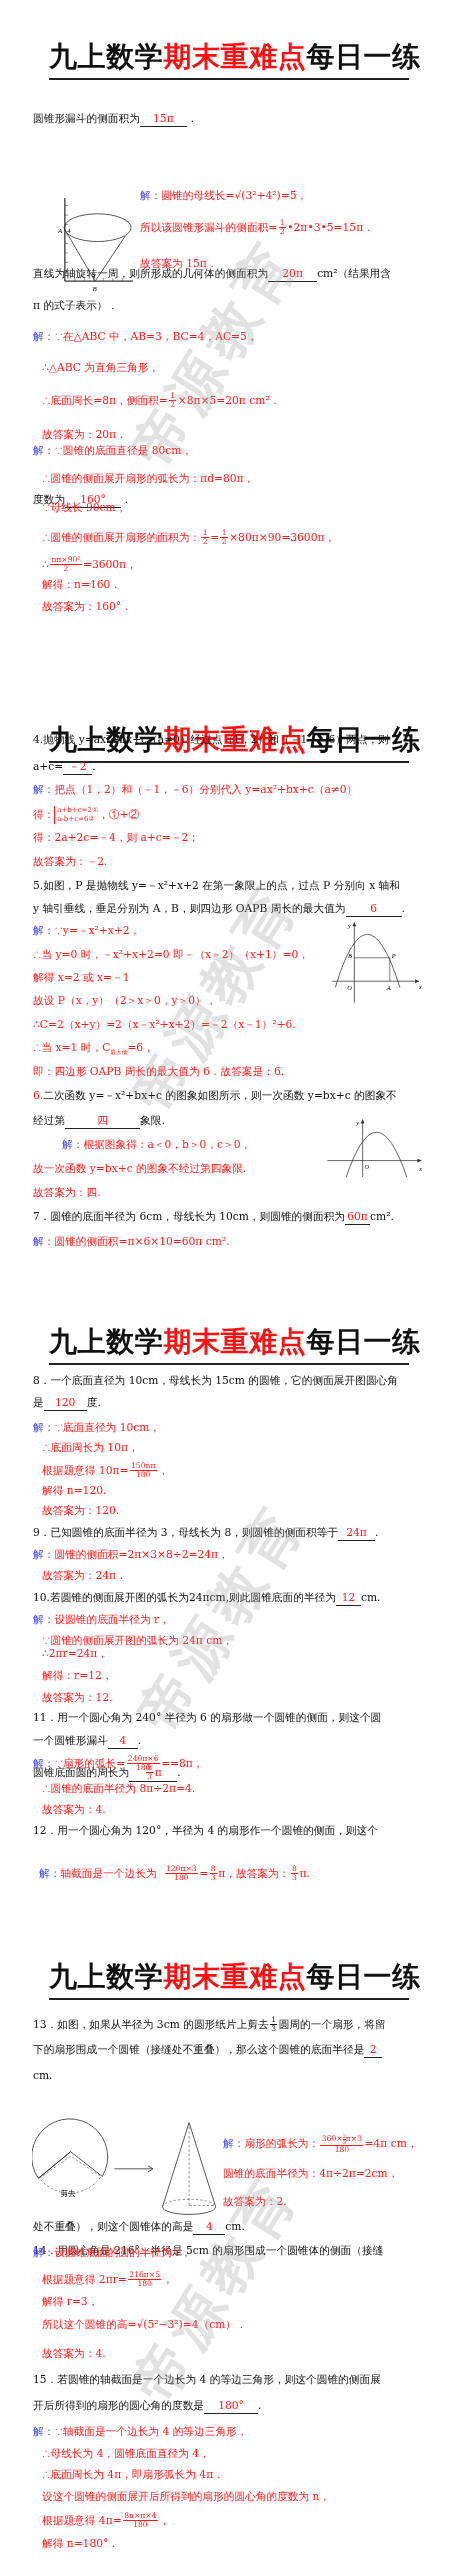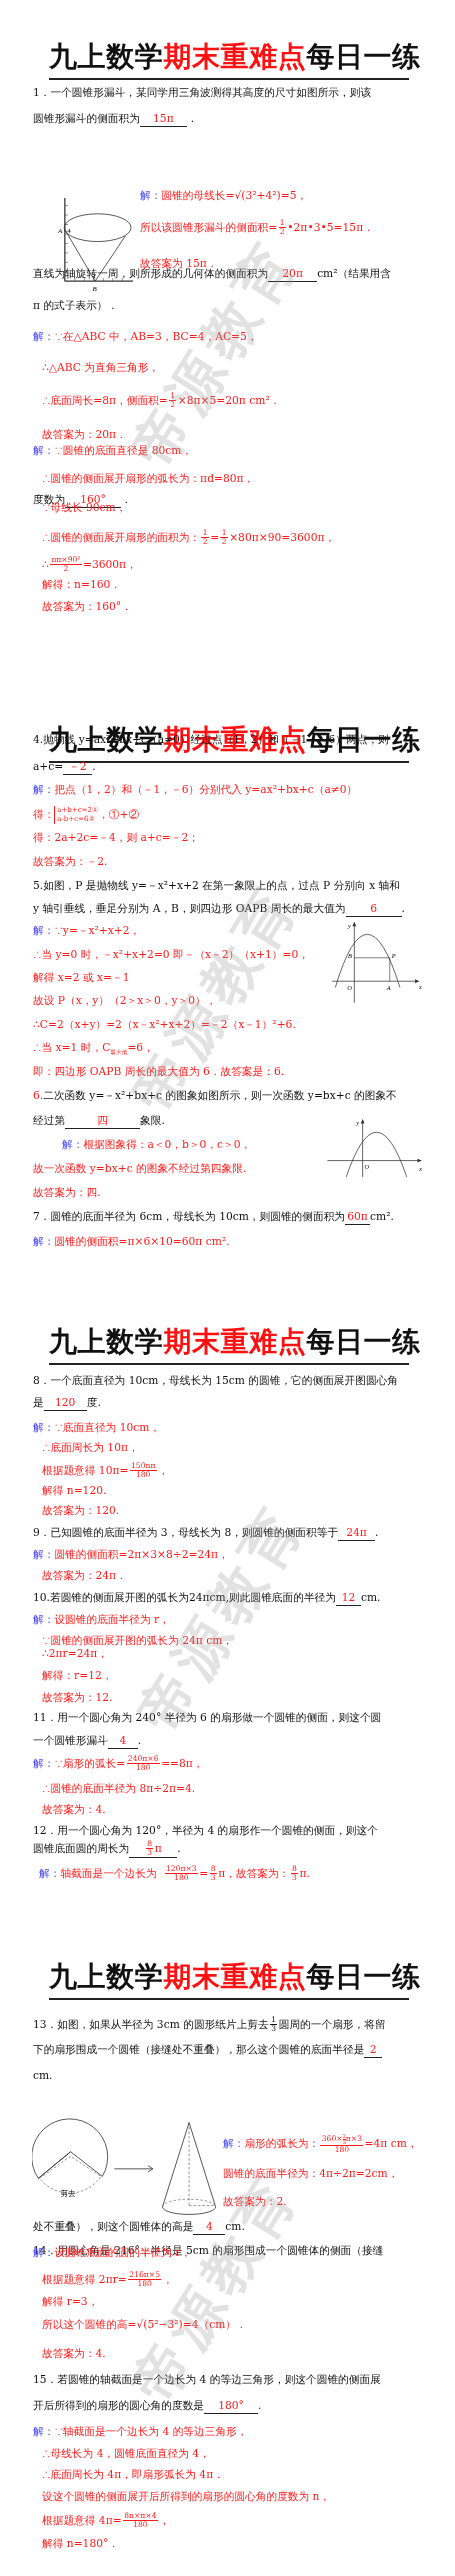--- a/index.html
+++ b/index.html
@@ -73,21 +73,20 @@
 </style>
 </head>
 <body>
 
 <div class="section" style="top:0;height:651px;">
   <div class="title" style="top:38px;">
     <span>九上数学</span><span class="red">期末重难点</span><span>每日一练</span>
     <div class="title-rule"></div>
   </div>
 
-  <div class="line q" style="top:85px;">1．一个圆锥形漏斗，某同学用三角波测得其高度的尺寸如图所示，则该</div>
   <div class="line q" style="top:111px;">
     <span>圆锥形漏斗的侧面积为</span><span class="blank" style="width:47px;">15π</span>．
   </div>
   <svg class="fig" style="left:56px;top:193px;" width="82" height="104" viewBox="0 0 130 165">
     <line x1="14" y1="8" x2="14" y2="140" stroke="#333" stroke-width="2"></line>
     <line x1="14" y1="140" x2="122" y2="140" stroke="#333" stroke-width="2"></line>
     <g stroke="#555" stroke-width="1">
       <line x1="14" y1="20" x2="19" y2="20"></line>
         <line x1="14" y1="35" x2="19" y2="35"></line>
         <line x1="14" y1="50" x2="19" y2="50"></line>
@@ -346,21 +345,21 @@
 <div class="line q" style="top:1733px;">
   <span>一个圆锥形漏斗</span><span class="blank" style="width:30px;">4</span>.
 </div>
 <div class="line a" style="top:1755px;">
   <span class="jie">解：</span><span>∵扇形的弧长=</span><span class="frac"><span class="num">240π×6</span><span class="den">180</span></span><span>==8π，</span>
 </div>
 <div class="line a" style="left:42px;top:1781px;">∴圆锥的底面半径为 8π÷2π=4.</div>
 <div class="line a" style="left:42px;top:1802px;">故答案为：4.</div>
 
 <div class="line q" style="top:1823px;">12．用一个圆心角为 120°，半径为 4 的扇形作一个圆锥的侧面，则这个</div>
-<div class="line q" style="top:1840px;">
+<div class="line q" style="top:1764px;">
   <span>圆锥底面圆的周长为</span><span class="blank" style="width:48px;"><span class="frac"><span class="num">8</span><span class="den">3</span></span><span>π</span></span>.
 </div>
 <div class="line a" style="left:39px;top:1865px;">
   <span class="jie">解：</span><span>轴截面是一个边长为</span>&nbsp;&nbsp;<span class="frac"><span class="num">120π×3</span><span class="den">180</span></span><span>=</span><span class="frac"><span class="num">8</span><span class="den">3</span></span><span>π，故答案为：</span><span class="frac"><span class="num">8</span><span class="den">3</span></span><span>π.</span>
 </div>
 
 <div class="title" style="top:1958px;">
   <span>九上数学</span><span class="red">期末重难点</span><span>每日一练</span>
   <div class="title-rule"></div>
 </div>

